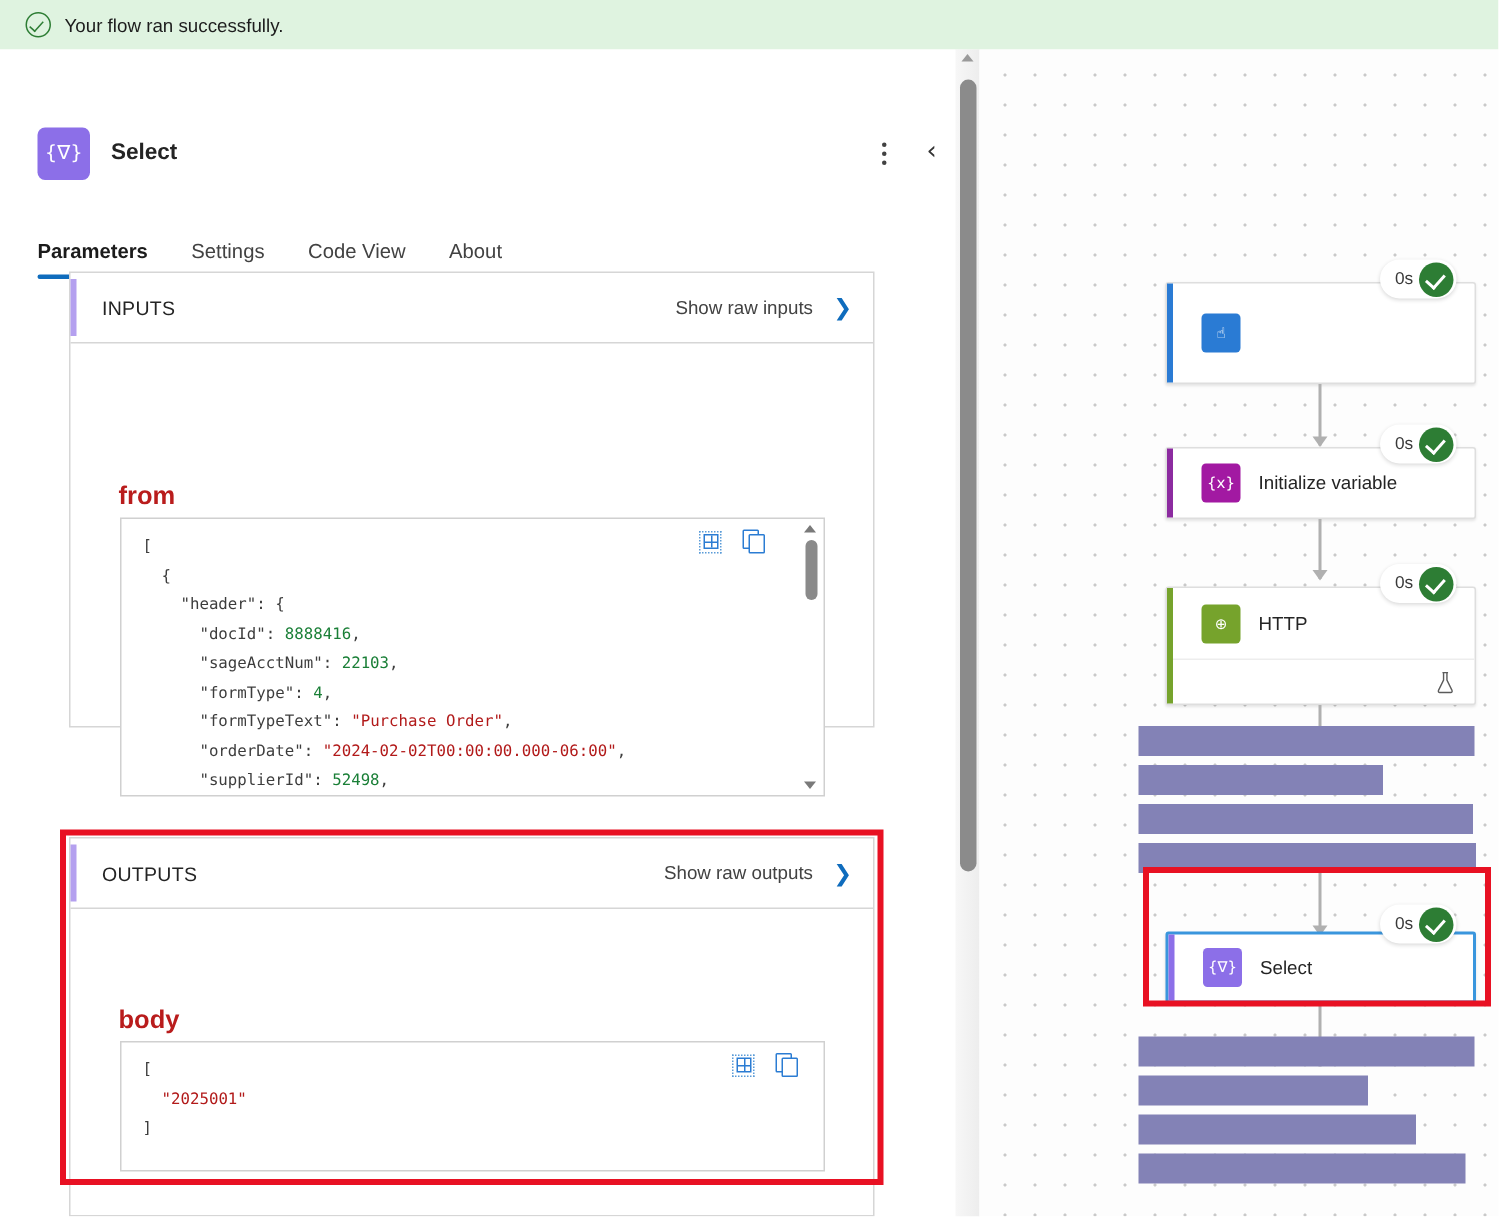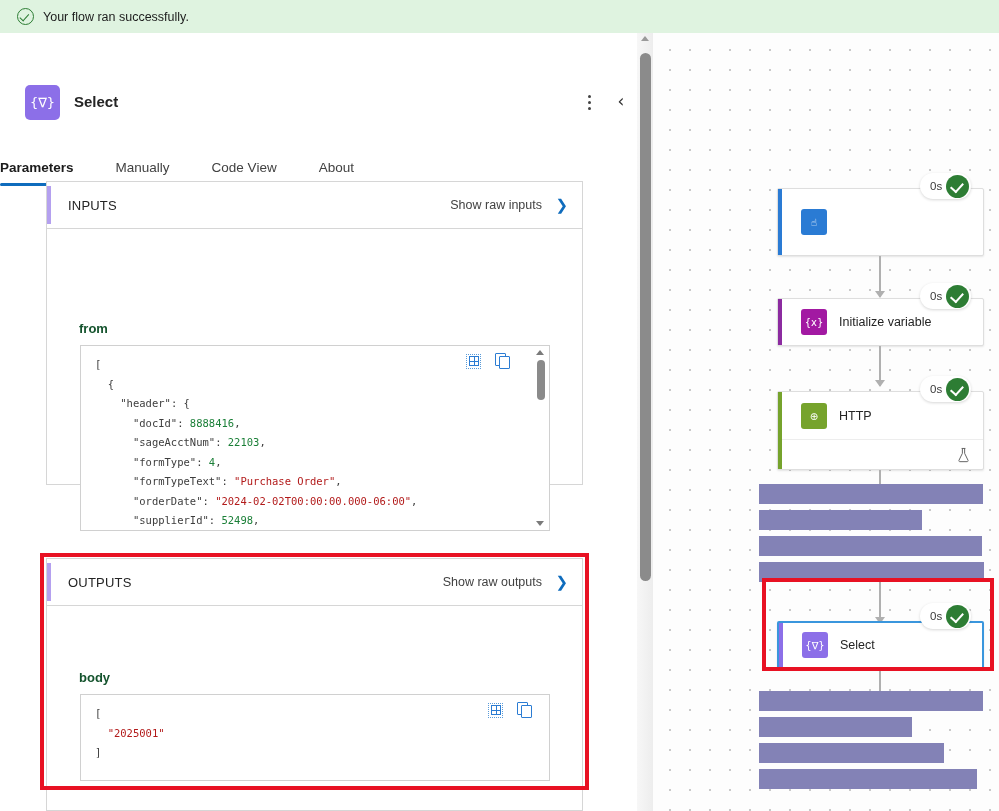--- a/index.html
+++ b/index.html
@@ -64,21 +64,21 @@
   #collapse-btn {
     position: absolute; left: 608px; top: 55px;
     width: 26px; height: 26px; cursor: pointer;
     display: flex; align-items: center; justify-content: center;
     font-size: 17px; color: #333; font-family: "DejaVu Sans", sans-serif;
   }
 
   
   #tabs {
     position: absolute; left: 0; top: 118px; width: 637px; height: 36px;
-    display: flex; gap: 16px; 
+    display: flex; gap: 3px; padding-left: 25px;
   }
   .tab {
     position: relative; font-size: 13.5px; color: #424242;
     padding: 0 13px; display: flex; align-items: center; cursor: pointer;
     height: 32px;
   }
   .tab:first-child { padding-left: 0; }
   .tab.active { font-weight: bold; color: #1b1b1b; }
   .tab.active::after {
     content: ""; position: absolute; left: 0; right: 13px; bottom: -3px;
@@ -106,21 +106,21 @@
   }
   .section-raw-link {
     position: absolute; right: 40px; font-size: 12.5px; color: #424242; cursor: pointer;
   }
   .section-chevron {
     position: absolute; right: 14px; font-size: 15px; color: #0f6cbd;
     font-weight: bold; cursor: pointer; font-family: "DejaVu Sans", sans-serif;
   }
 
   .field-label {
-    position: absolute; font-size: 13px; font-weight: bold; color: #14532d;
+    position: absolute; font-size: 17px; font-weight: bold; color: #b91c1c;
   }
 
   
   .code-box {
     position: absolute; border: 1px solid #d0d0d0; background: #ffffff;
     overflow: hidden;
   }
   .code-text {
     font-family: "DejaVu Sans Mono", monospace;
     font-size: 10.5px; line-height: 19.5px;
@@ -281,21 +281,21 @@
     <div id="more-btn">
       <i></i>
         <i></i>
         <i></i>
     </div>
     <div id="collapse-btn">‹</div>
   </div>
 
   <div id="tabs">
     <div class="tab active">Parameters</div>
-    <div class="tab">Manually</div>
+    <div class="tab">Settings</div>
     <div class="tab">Code View</div>
     <div class="tab">About</div>
   </div>
 
   <div class="section-card" id="inputs-card" style="left:46px; top:148px; width:537px; height:304px;">
     <div class="section-head">
       <div class="section-accent"></div>
       <span class="section-title">INPUTS</span>
       <span class="section-raw-link">Show raw inputs</span>
       <span class="section-chevron">❯</span>

